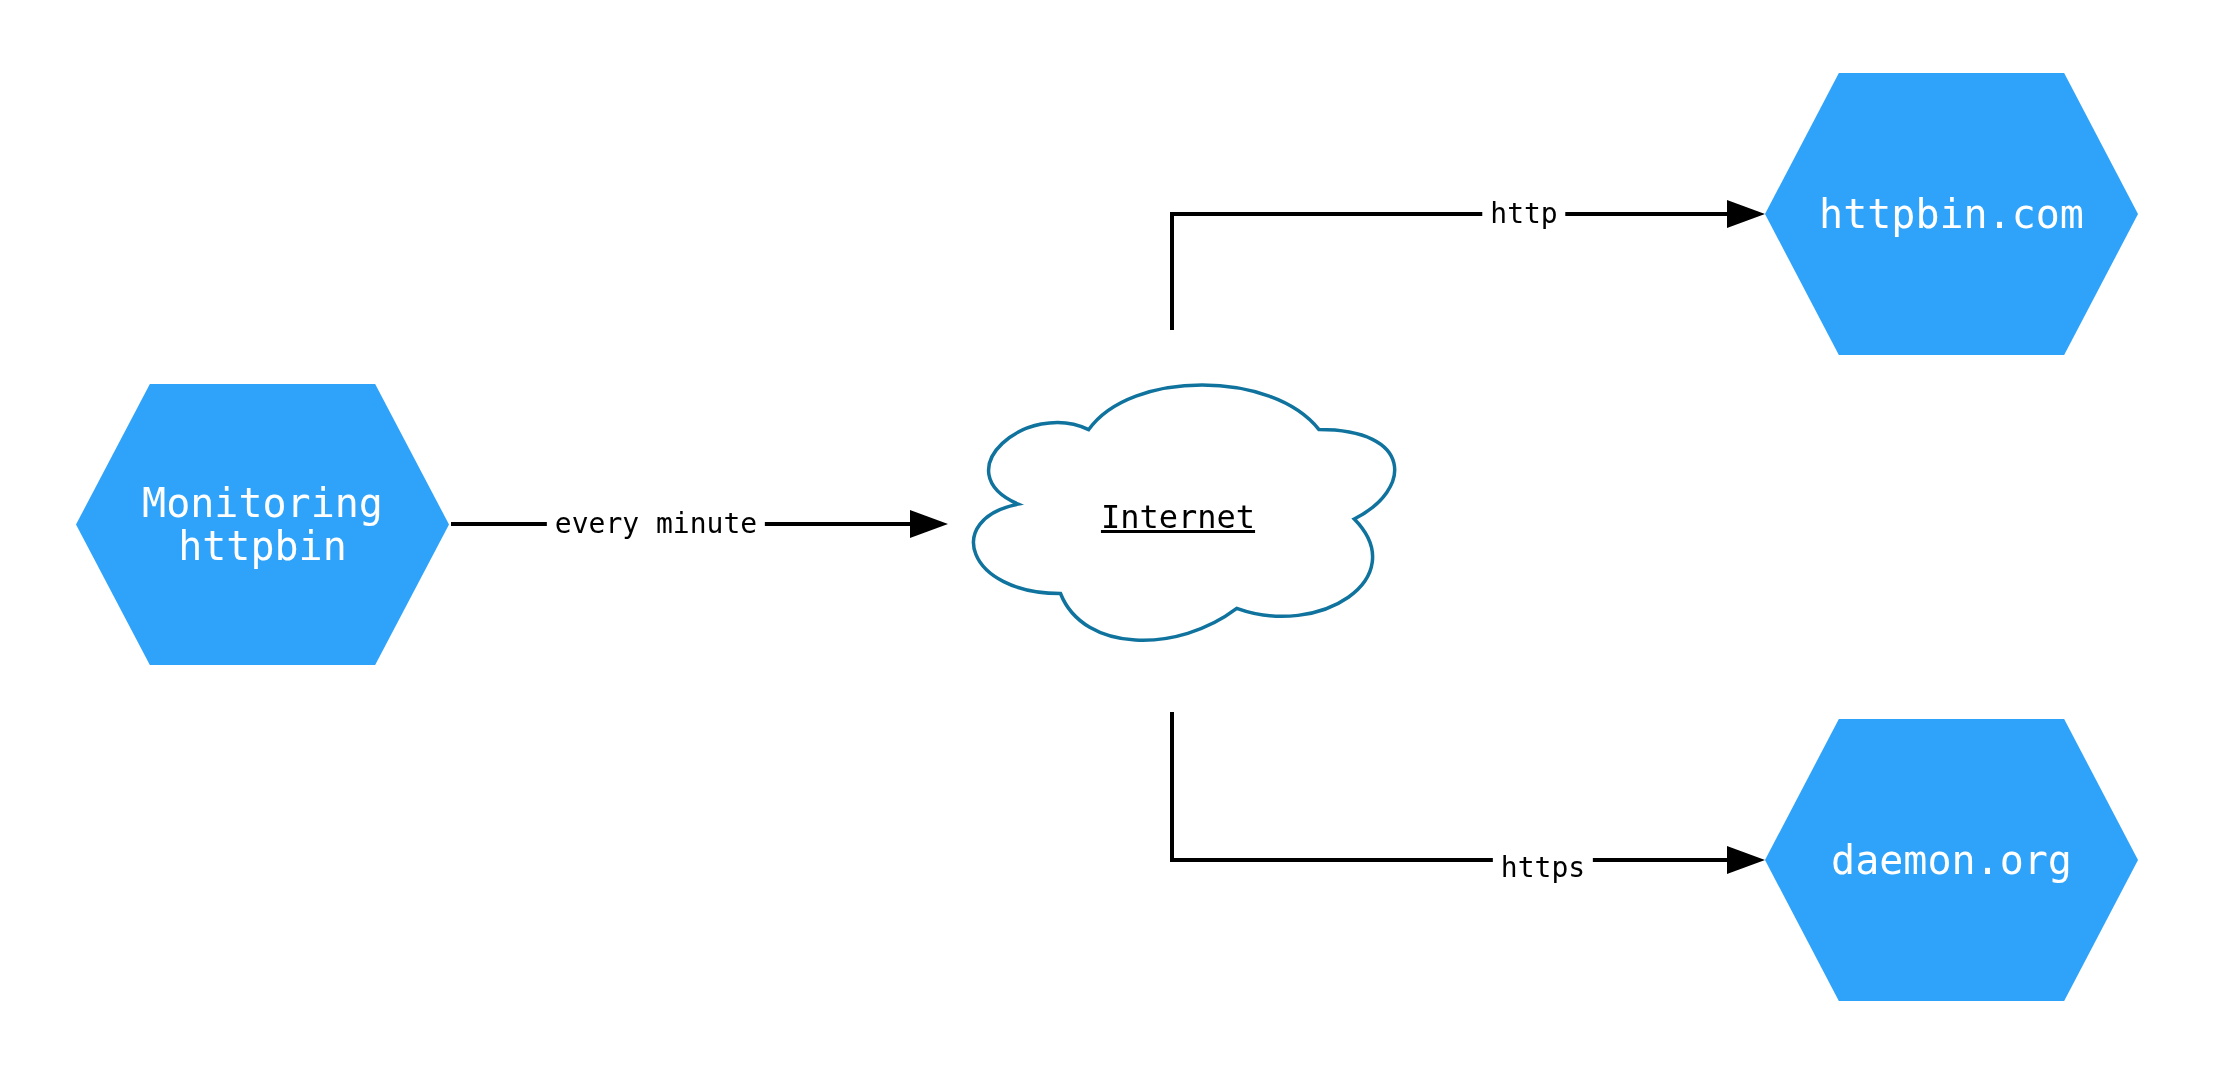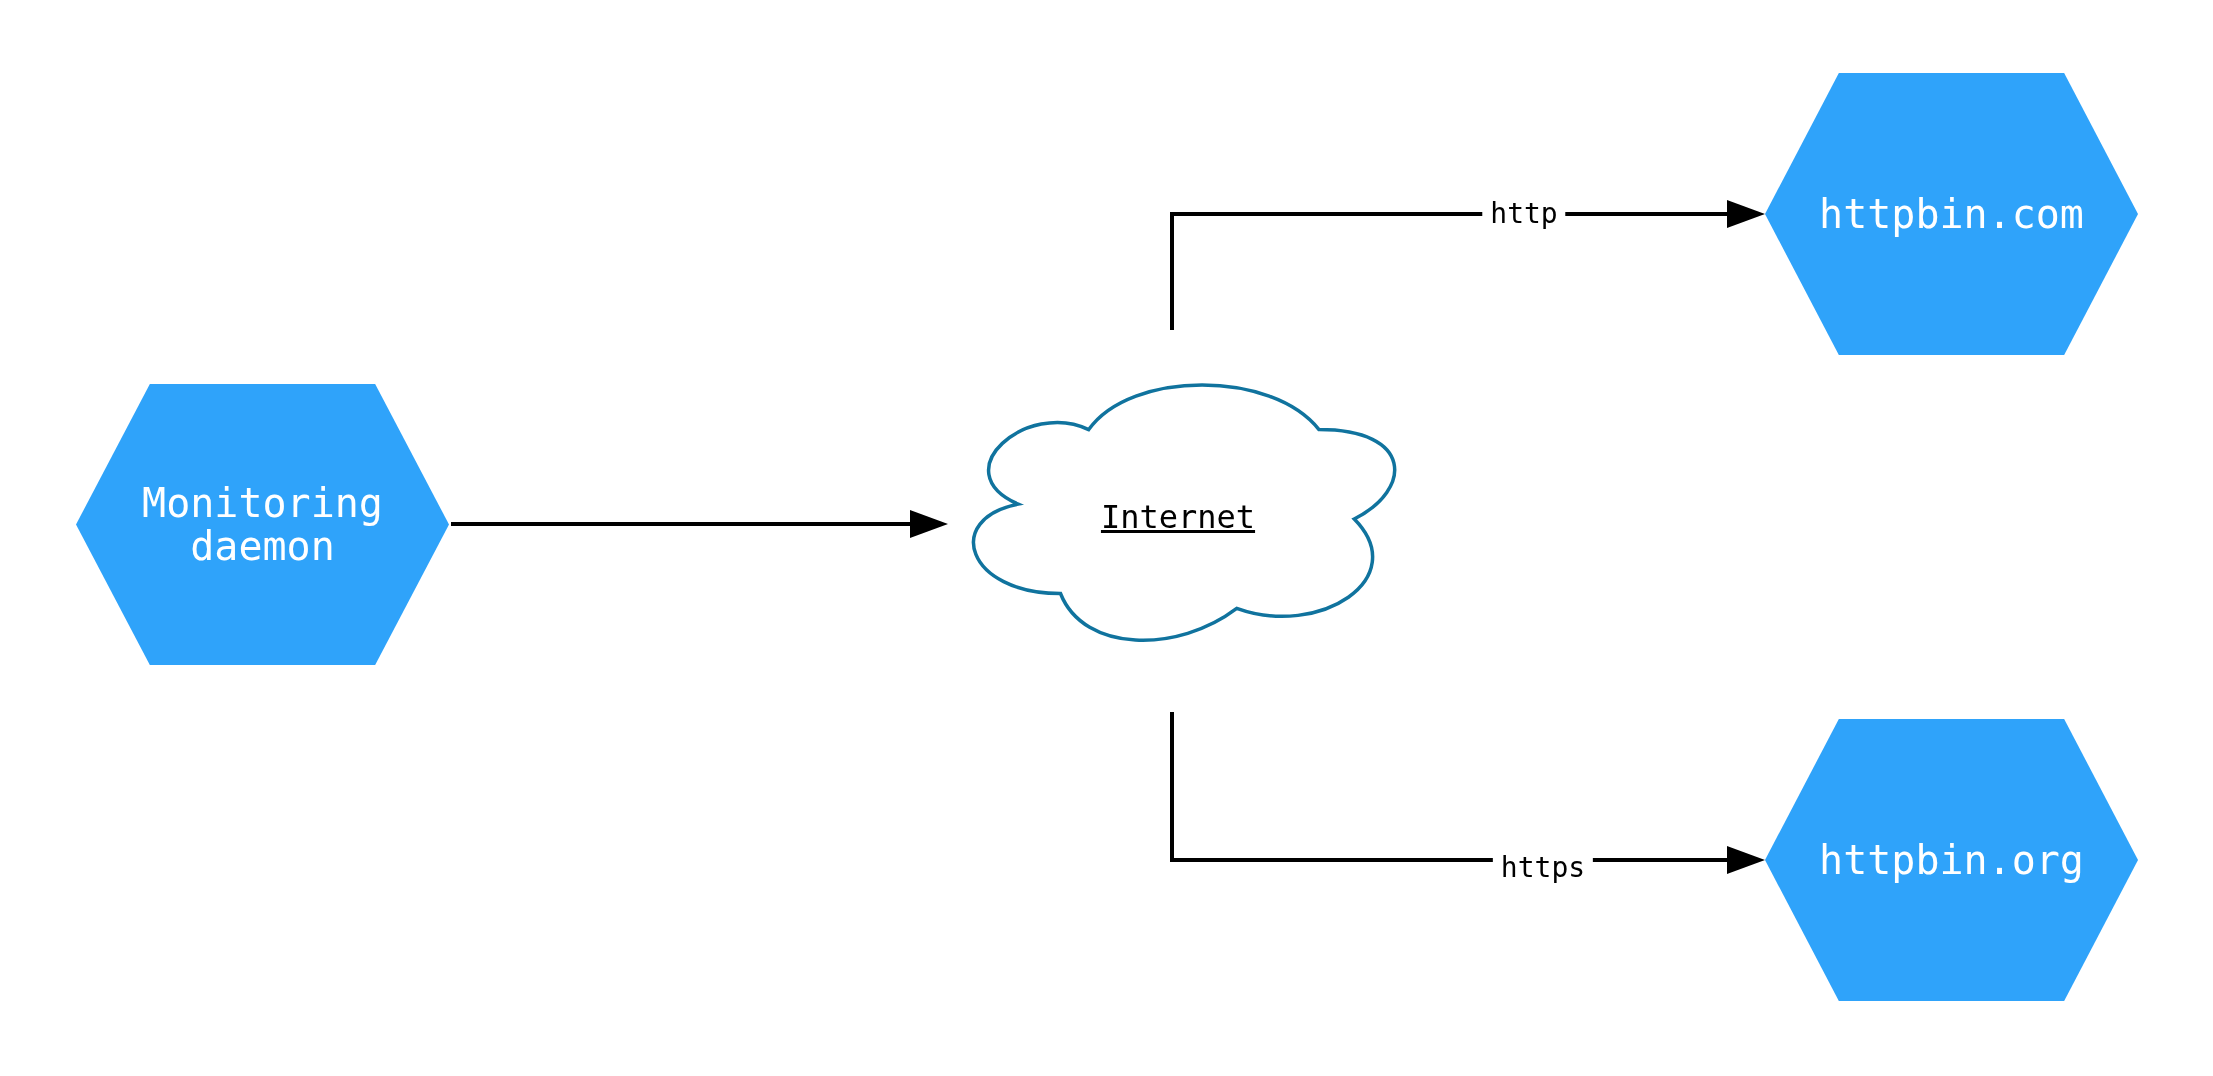--- a/index.html
+++ b/index.html
@@ -89,31 +89,32 @@
                C 0 196.7 84.6 268.2 145.7 238.4
                C 188 298 329 298 376 238.4
                C 470 238.4 470 178.8 411.25 149
                C 470 89.4 376 29.8 293.75 59.6
                C 235 14.9 141 14.9 117.5 74.5
                Z" fill="#ffffff" stroke="#10739E" stroke-width="3.5"></path>
     </g>
   </svg>
 
   <div class="hexagon hex-monitoring">
-    <div class="node-label">Monitoring daemon</div>
+    <div class="node-label">Monitoring httpbin</div>
   </div>
 
   <div class="hexagon hex-example">
     <div class="node-label">httpbin.com</div>
   </div>
 
   <div class="hexagon hex-httpbin">
-    <div class="node-label">httpbin.org</div>
+    <div class="node-label">daemon.org</div>
   </div>
 
   <div class="cloud-label">Internet</div>
 
+  <div class="edge-label label-every-minute">every minute</div>
 
   <div class="edge-label label-http">http</div>
 
   <div class="edge-label label-https">https</div>
 
 </div>
 
 </body></html>

